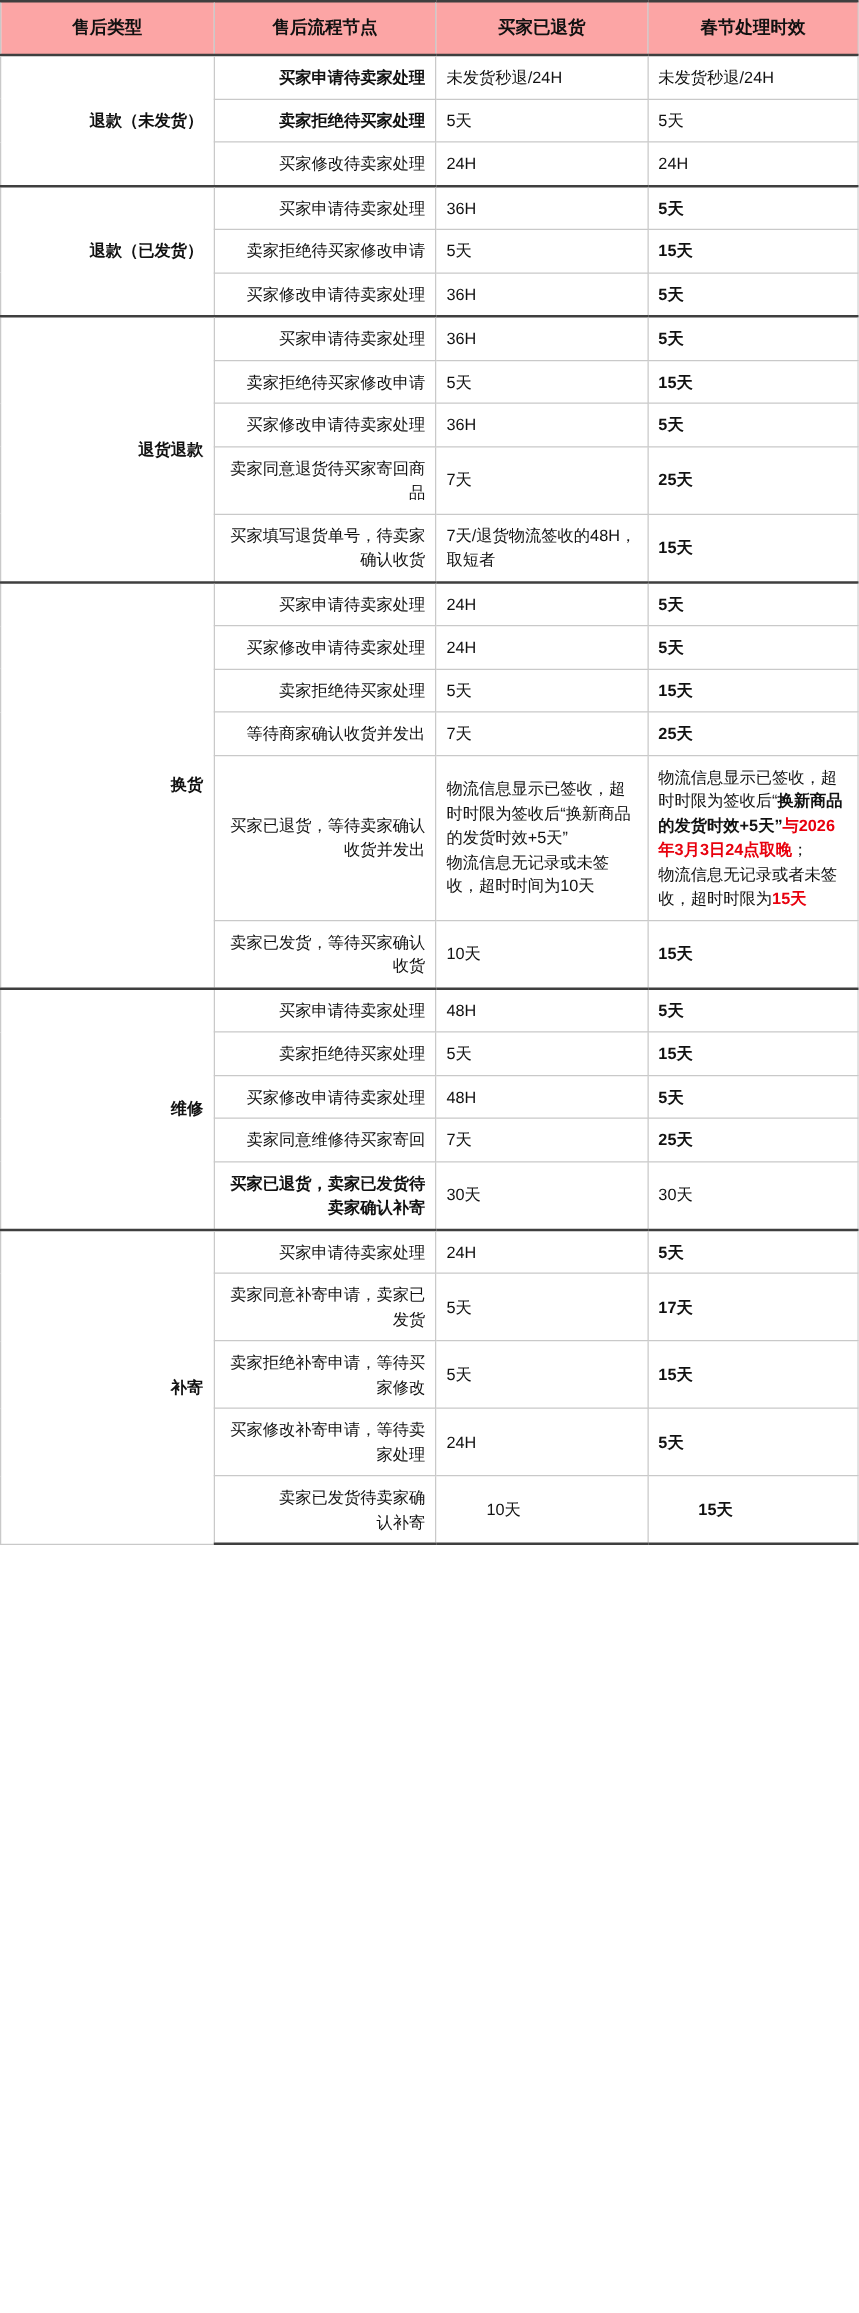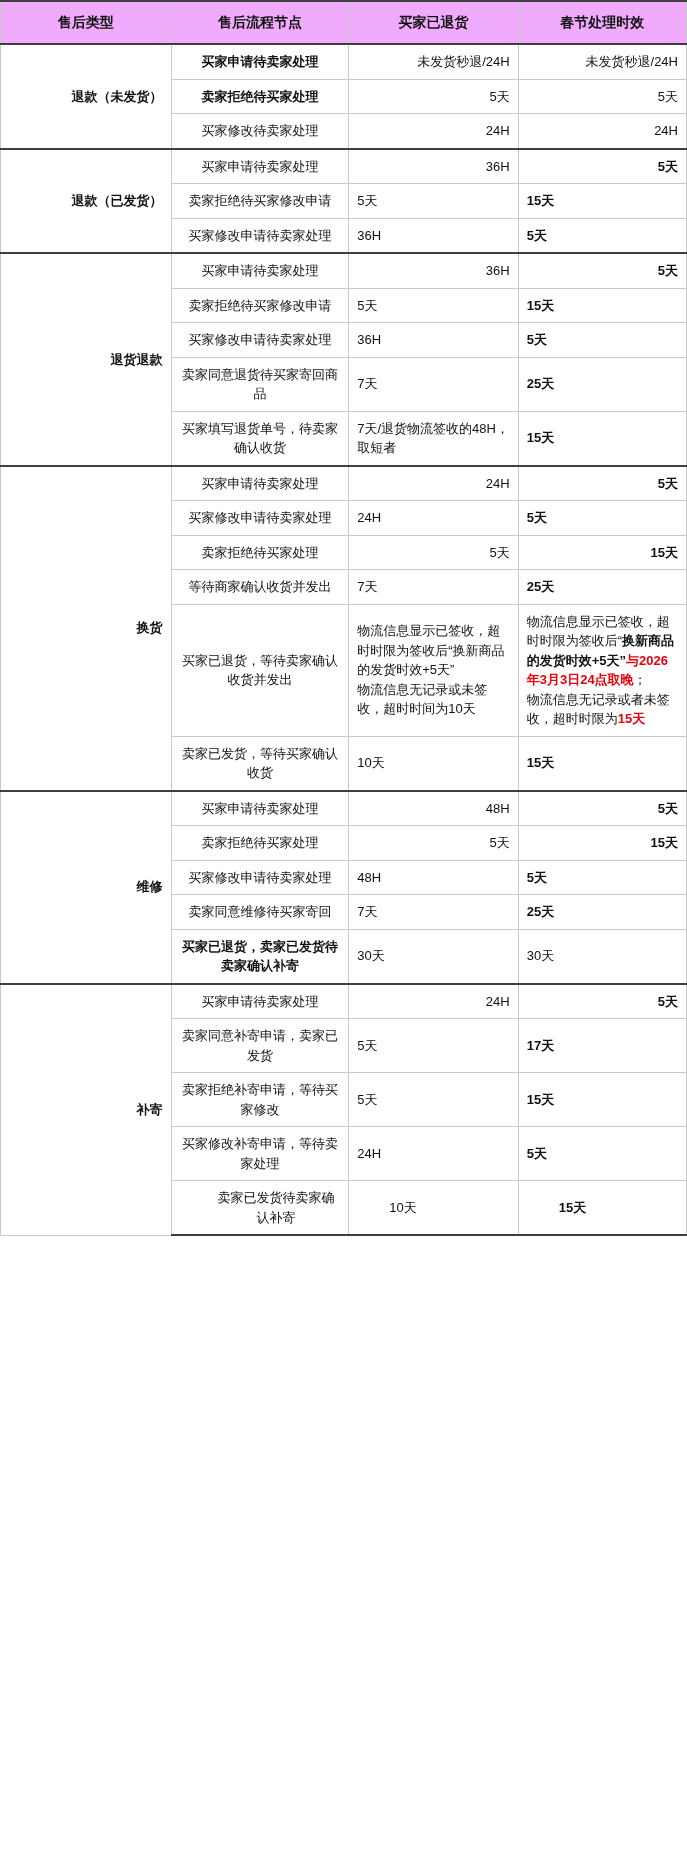--- a/index.html
+++ b/index.html
@@ -32,43 +32,43 @@
     color:#111111;
     word-break:break-all;
   }
   table.afs thead th{
     font-weight:bold;
     text-align:center;
     font-size:14px;
     padding:10px 6px;
     border-top:2px solid #3f3f3f;
     border-bottom:2px solid #3f3f3f;
-    background:#f0abfc;
+    background:#fca5a5;
     font-family:Liberation Serif, serif;
   }
   td.cat{
     text-align:right;
     font-weight:bold;
     font-size:14px;
     border-left:2px solid #3f3f3f;
   }
   td.node{
-    text-align:center;
+    text-align:right;
     font-size:13px;
   }
   td.daily{
     text-align:left;
     font-size:12.5px;
   }
   td.festival{
     text-align:left;
     font-size:12.5px;
     border-right:2px solid #3f3f3f;
   }
-  td.center{text-align:right;}
+  td.center{text-align:left;}
   .red{color:#e8000d;font-weight:bold;}
   .bold{font-weight:bold;}
   tr.grp-start > td{border-top:2px solid #3f3f3f;}
   tr.last > td{border-bottom:2px solid #3f3f3f;padding-left:40px;}
   th.first{border-left:2px solid #3f3f3f;}
   th.last{border-right:2px solid #3f3f3f;}
 </style>
 </head>
 <body>
 

